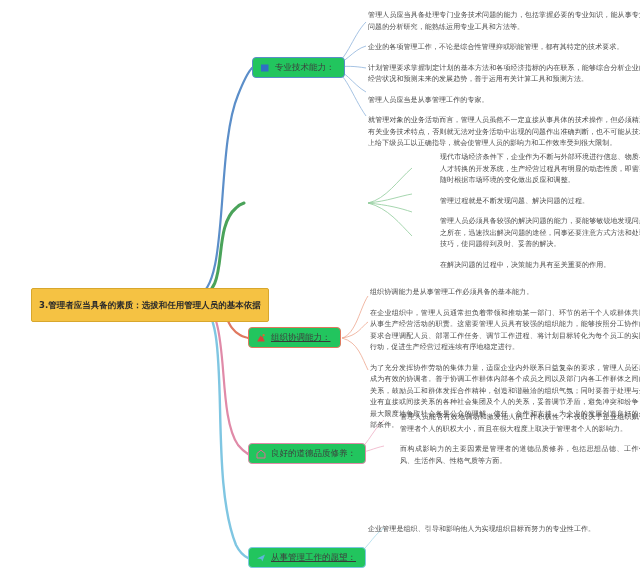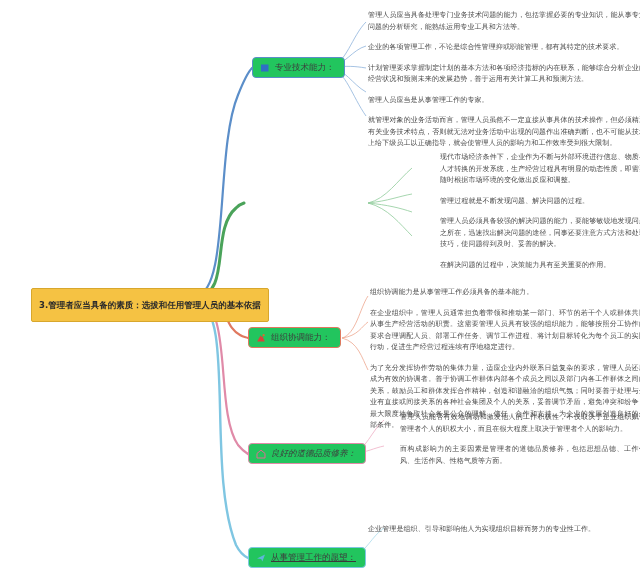--- a/index.html
+++ b/index.html
@@ -80,22 +80,22 @@
     height: 10px;
     display: inline-flex;
     align-items: center;
     justify-content: center;
     flex: 0 0 auto;
   }
   .branch-icon svg { display: block; }
 
   .b1 { left: 252px; top: 57px;  border-color: #5b8ec9; }
   .b2 { left: 244px; top: 192px; border-color: #4aa35a; }
-  .b3 { left: 248px; top: 327px; border-color: #e0785f; }
-  .b4 { left: 248px; top: 443px; border-color: #e08aa8; font-style: italic; }
+  .b3 { left: 248px; top: 327px; border-color: #e0785f; text-decoration: underline; }
+  .b4 { left: 248px; top: 443px; border-color: #e08aa8; }
   .b5 { left: 248px; top: 547px; border-color: #7fc6e2; text-decoration: underline; }
 
   
   .detail-group {
     position: absolute;
     box-sizing: border-box;
   }
   .detail-para {
     font-size: 7px;
     line-height: 11.5px;

